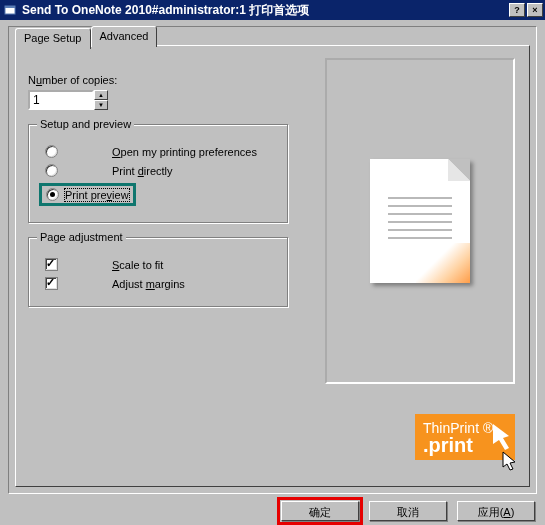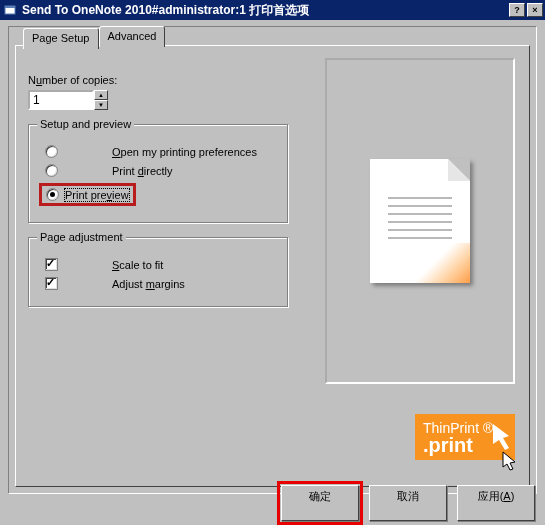--- a/index.html
+++ b/index.html
@@ -47,21 +47,21 @@
     border: 1px solid #808080;
     border-right-color:#fff; border-bottom-color:#fff;
     background: #c0c0c0;
     height: 468px;
     position: relative;
   }
 
   
   .tabstrip {
     position: absolute;
-    top: -1px; left: 14px;
+    top: -1px; left: 6px;
     display: flex;
     z-index: 3;
   }
   .tab {
     background: #c0c0c0;
     border: 1px solid #fff;
     border-bottom: none;
     border-right-color: #404040;
     padding: 3px 8px 3px 8px;
     margin-right: 0px;
@@ -139,21 +139,21 @@
     background:#fff;
     border:1px solid #808080;
     box-shadow: inset -1px -1px 0 #dfdfdf, inset 1px 1px 0 #404040;
     position:relative;
   }
   .check.checked::after {
     content:"✓"; position:absolute; top:-2px; left:0px;
     font-size:11px; font-weight:bold; color:#000;
   }
   .opt-label {}
-  .highlight-red { border: 3px solid #b91c1c; padding: 2px 4px; display:inline-block; }
+  .highlight-red { border: 3px solid #0f766e; padding: 2px 4px; display:inline-block; }
   .dotted-focus { outline: 1px dotted #000; outline-offset: 0px; }
 
   
   .preview-frame {
     position:absolute;
     top: 12px; right: 14px;
     width: 190px; height: 326px;
     border: 2px inset #fff;
     background:#c0c0c0;
     display:flex; align-items:center; justify-content:center;
@@ -201,21 +201,21 @@
   }
 
   
   .button-row {
     position:absolute;
     left:0; right:0; bottom: 4px;
     display:flex; justify-content:flex-end;
     gap: 10px; padding-right: 10px;
   }
   .win-btn {
-    min-width: 78px; height: 36px;
+    min-width: 78px; height: 20px;
     background:#c0c0c0;
     border:1px solid #fff;
     border-right-color:#404040; border-bottom-color:#404040;
     box-shadow: 1px 1px 0 #808080;
     text-align:center;
     line-height:20px;
   }
   .btn-highlight { outline:3px solid #e60000; outline-offset:1px; }
 </style>
 </head>

